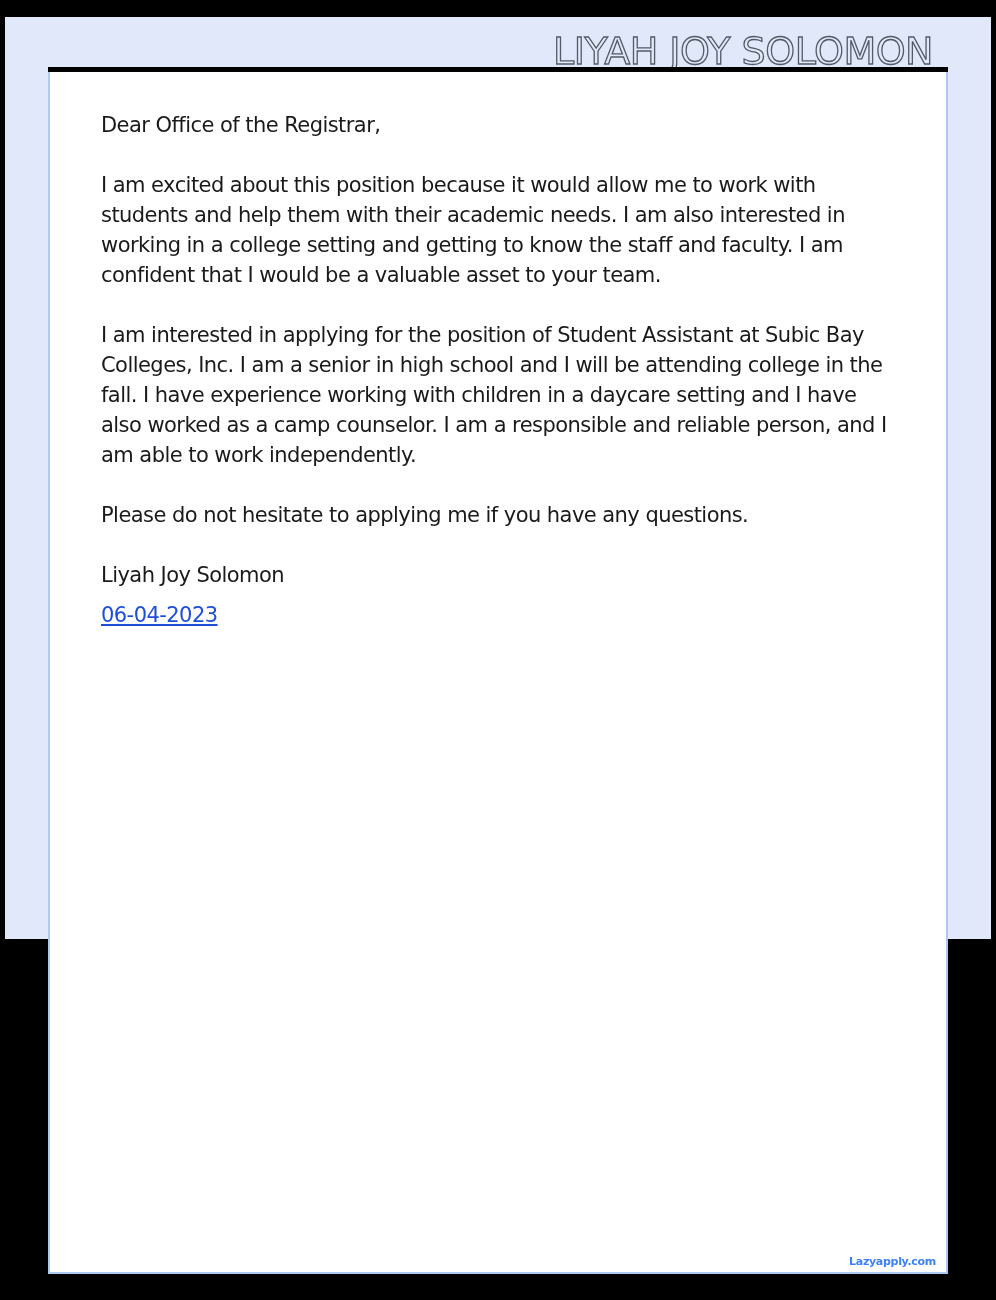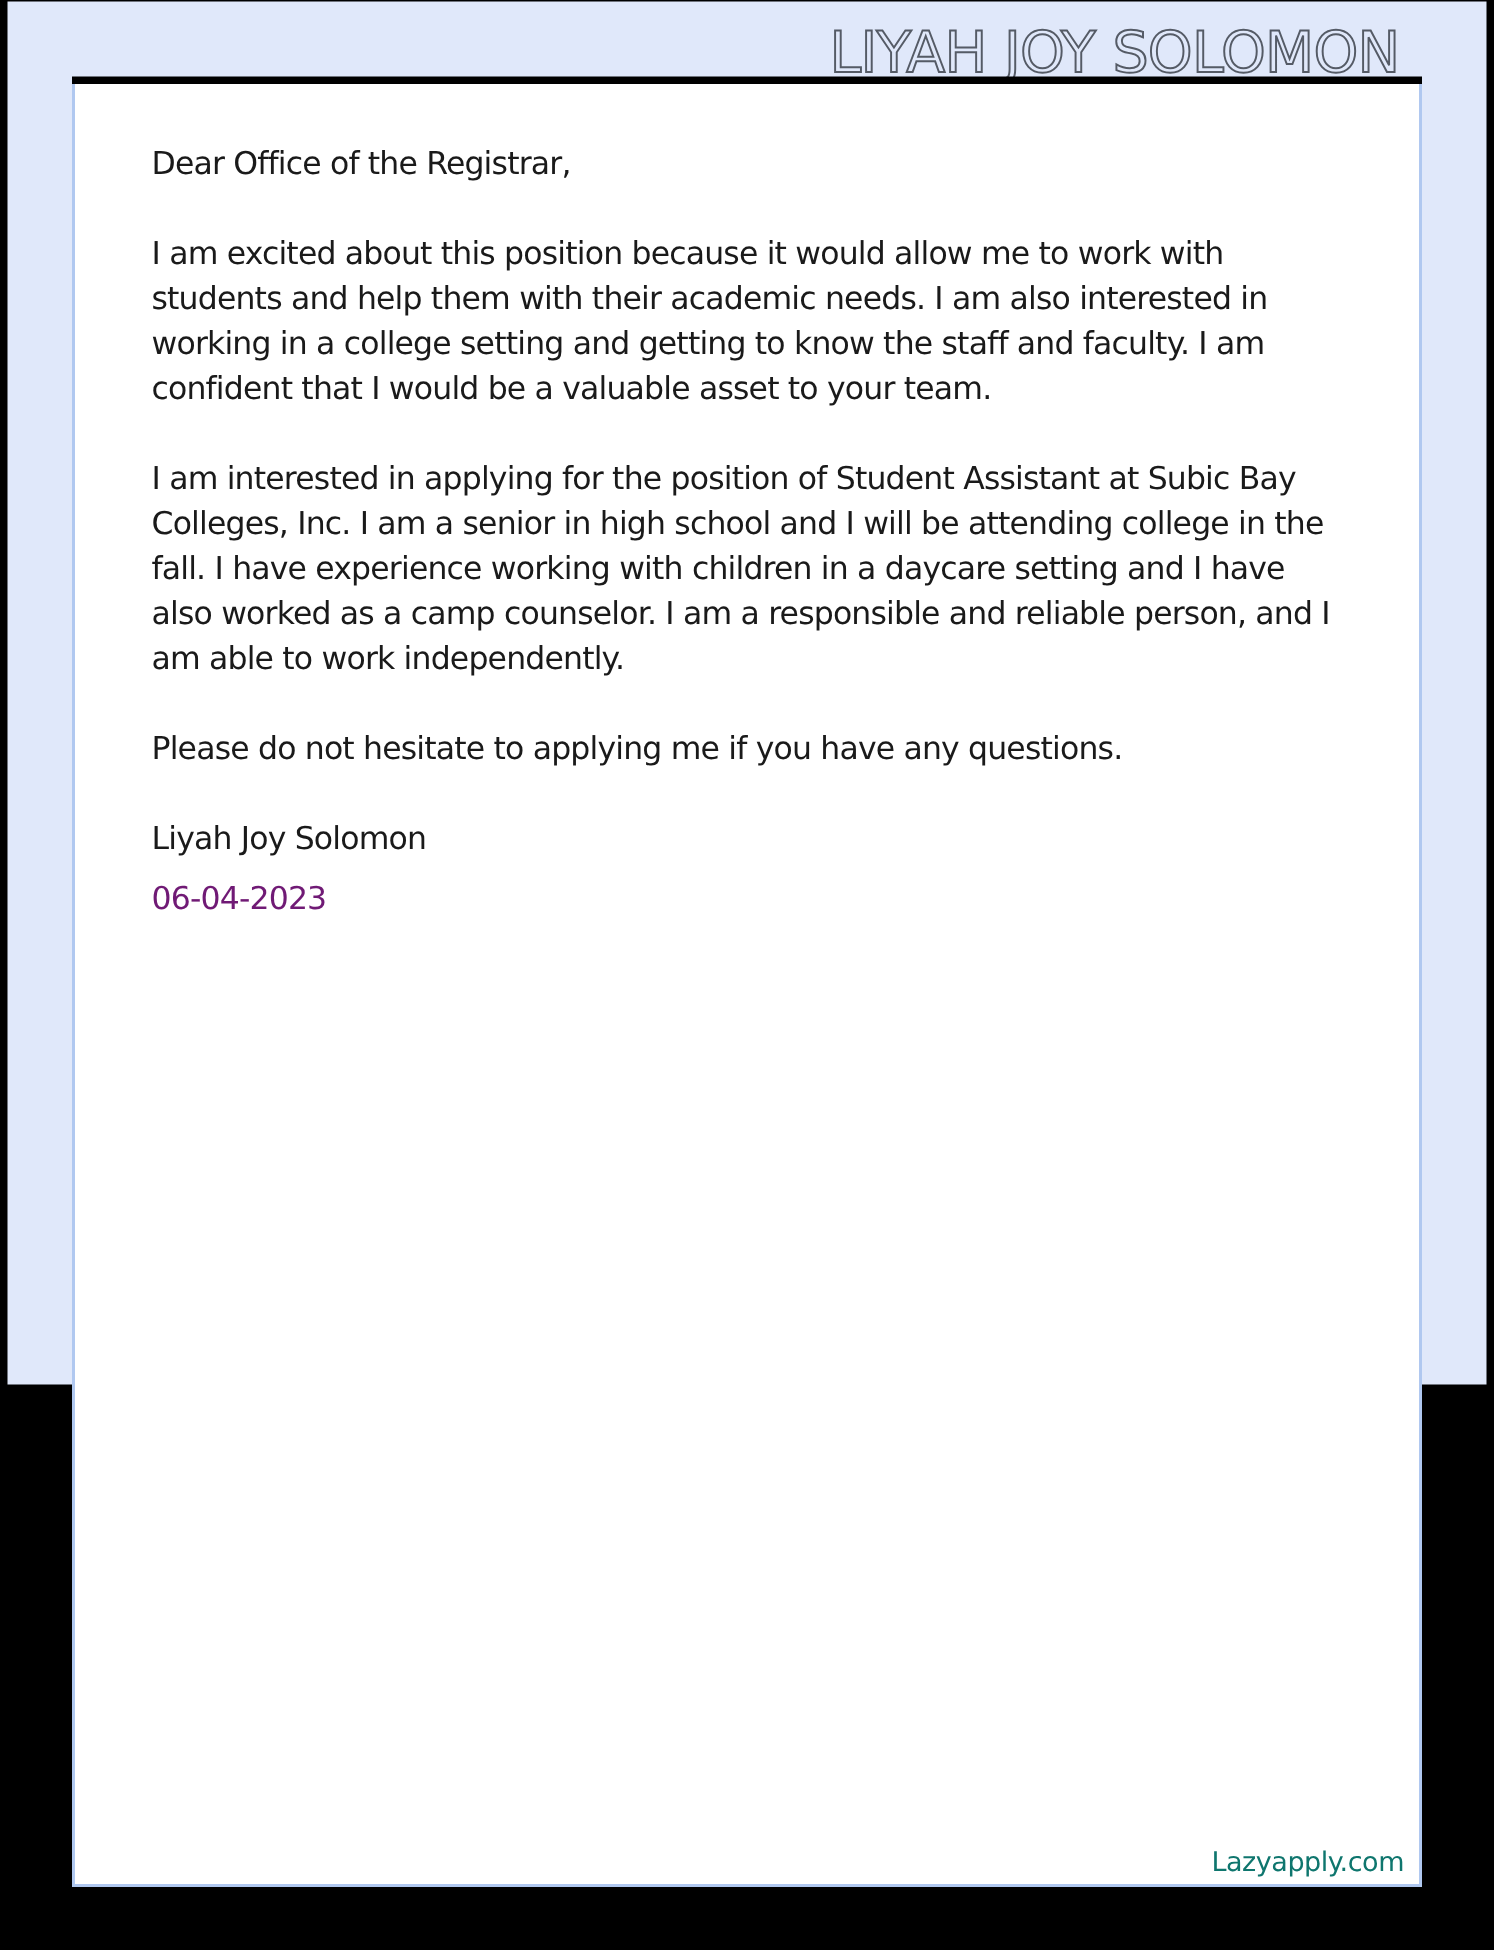--- a/index.html
+++ b/index.html
@@ -1,18 +1,18 @@
 <!DOCTYPE html>
 <html><head>
   <meta charset="utf-8">
   <style>
     * { box-sizing: border-box; margin: 0; padding: 0; }
     html, body { width: 996px; height: 1300px; overflow: hidden; background: #000; }
     .frame {
-      position: absolute; left: 5px; top: 1px; width: 986px; height: 922px;
+      position: absolute; left: 5px; top: 17px; width: 986px; height: 922px;
       background: #e0e8fa;
     }
     .header-name {
       position: absolute; right: 58px; top: 10px;
       font-family: "DejaVu Sans", sans-serif;
       font-size: 38px; letter-spacing: -0.5px;
       color: #e0e8fa;
       -webkit-text-stroke: 1.3px #555b66;
       line-height: 48px; white-space: nowrap;
     }
@@ -28,25 +28,25 @@
       border-bottom: 2px solid #b0c8f0;
     }
     .content {
       position: absolute; left: 51px; top: 38px; width: 800px;
       font-family: "DejaVu Sans", sans-serif;
       font-size: 21px; line-height: 30px; color: #1a1a1a;
       letter-spacing: -0.55px;
     }
     .content p { margin-bottom: 30px; }
     .content p.sig { margin-bottom: 10px; }
-    .content p.date { color: #701a75; margin-bottom: 0; }
+    .content p.date { color: #1d4ed8; margin-bottom: 0; text-decoration: underline; }
     .footer {
       position: absolute; right: 10px; bottom: 4px;
       font-family: "DejaVu Sans", sans-serif;
-      font-size: 18px; color: #0f766e; letter-spacing: -0.3px;
+      font-size: 11px; color: #3b82f6; letter-spacing: -0.3px; font-weight: bold;
     }
   </style>
 </head>
 <body>
 
 <div class="frame">
   <div class="header-name">LIYAH JOY SOLOMON</div>
   <div class="rule"></div>
   <div class="page">
     <div class="content">

